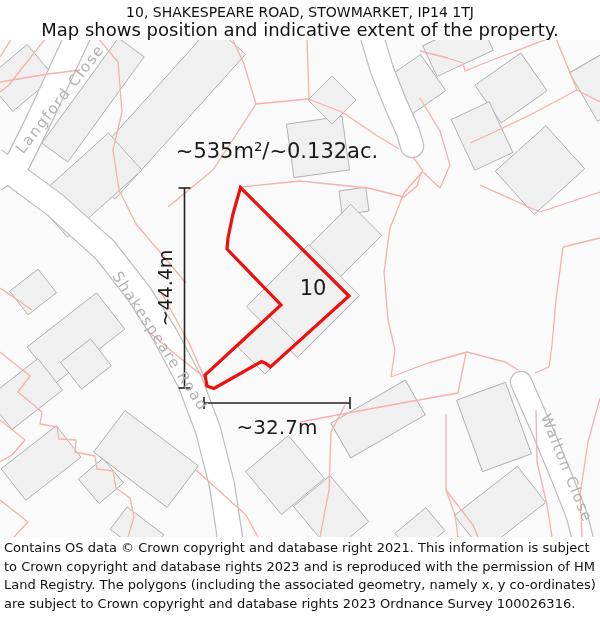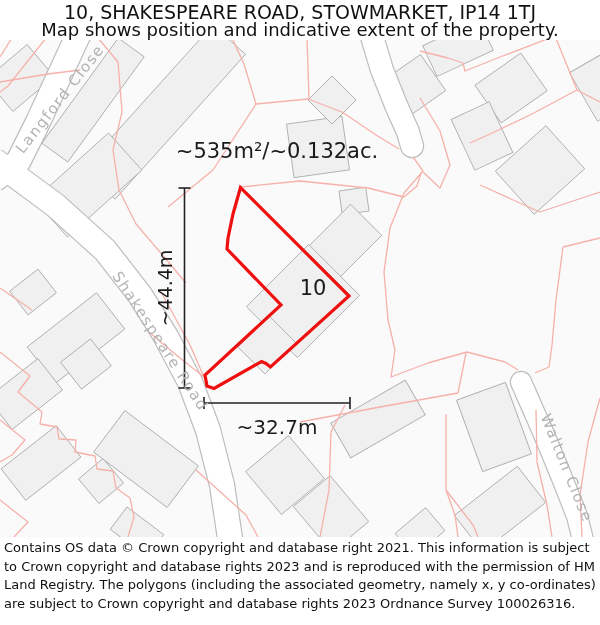--- a/index.html
+++ b/index.html
@@ -1,20 +1,20 @@
 <!DOCTYPE html>
 <html><head>
 <meta charset="utf-8">
 <style>
   html,body{margin:0;padding:0;background:#ffffff;width:600px;height:625px;overflow:hidden;
     font-family:"DejaVu Sans","Liberation Sans",sans-serif;}
   .page{position:relative;width:600px;height:625px;background:#ffffff;}
   .header{position:absolute;top:0;left:0;width:600px;height:40px;background:#ffffff;
     text-align:center;color:#111;}
-  .header .title{font-size:19px;line-height:17px;padding-top:4px;}
+  .header .title{font-size:14px;line-height:17px;padding-top:4px;}
   .header .subtitle{font-size:18px;line-height:17px;}
   .map-wrap{position:absolute;top:40px;left:0;width:600px;height:497px;overflow:hidden;}
   .map-wrap svg{display:block;}
   .footer{position:absolute;top:537px;left:0;width:594px;padding:2px 8px 0 4px;
     font-size:13px;line-height:18.5px;color:#111;text-align:left;}
 </style>
 </head>
 <body>
 
 <div class="page">

